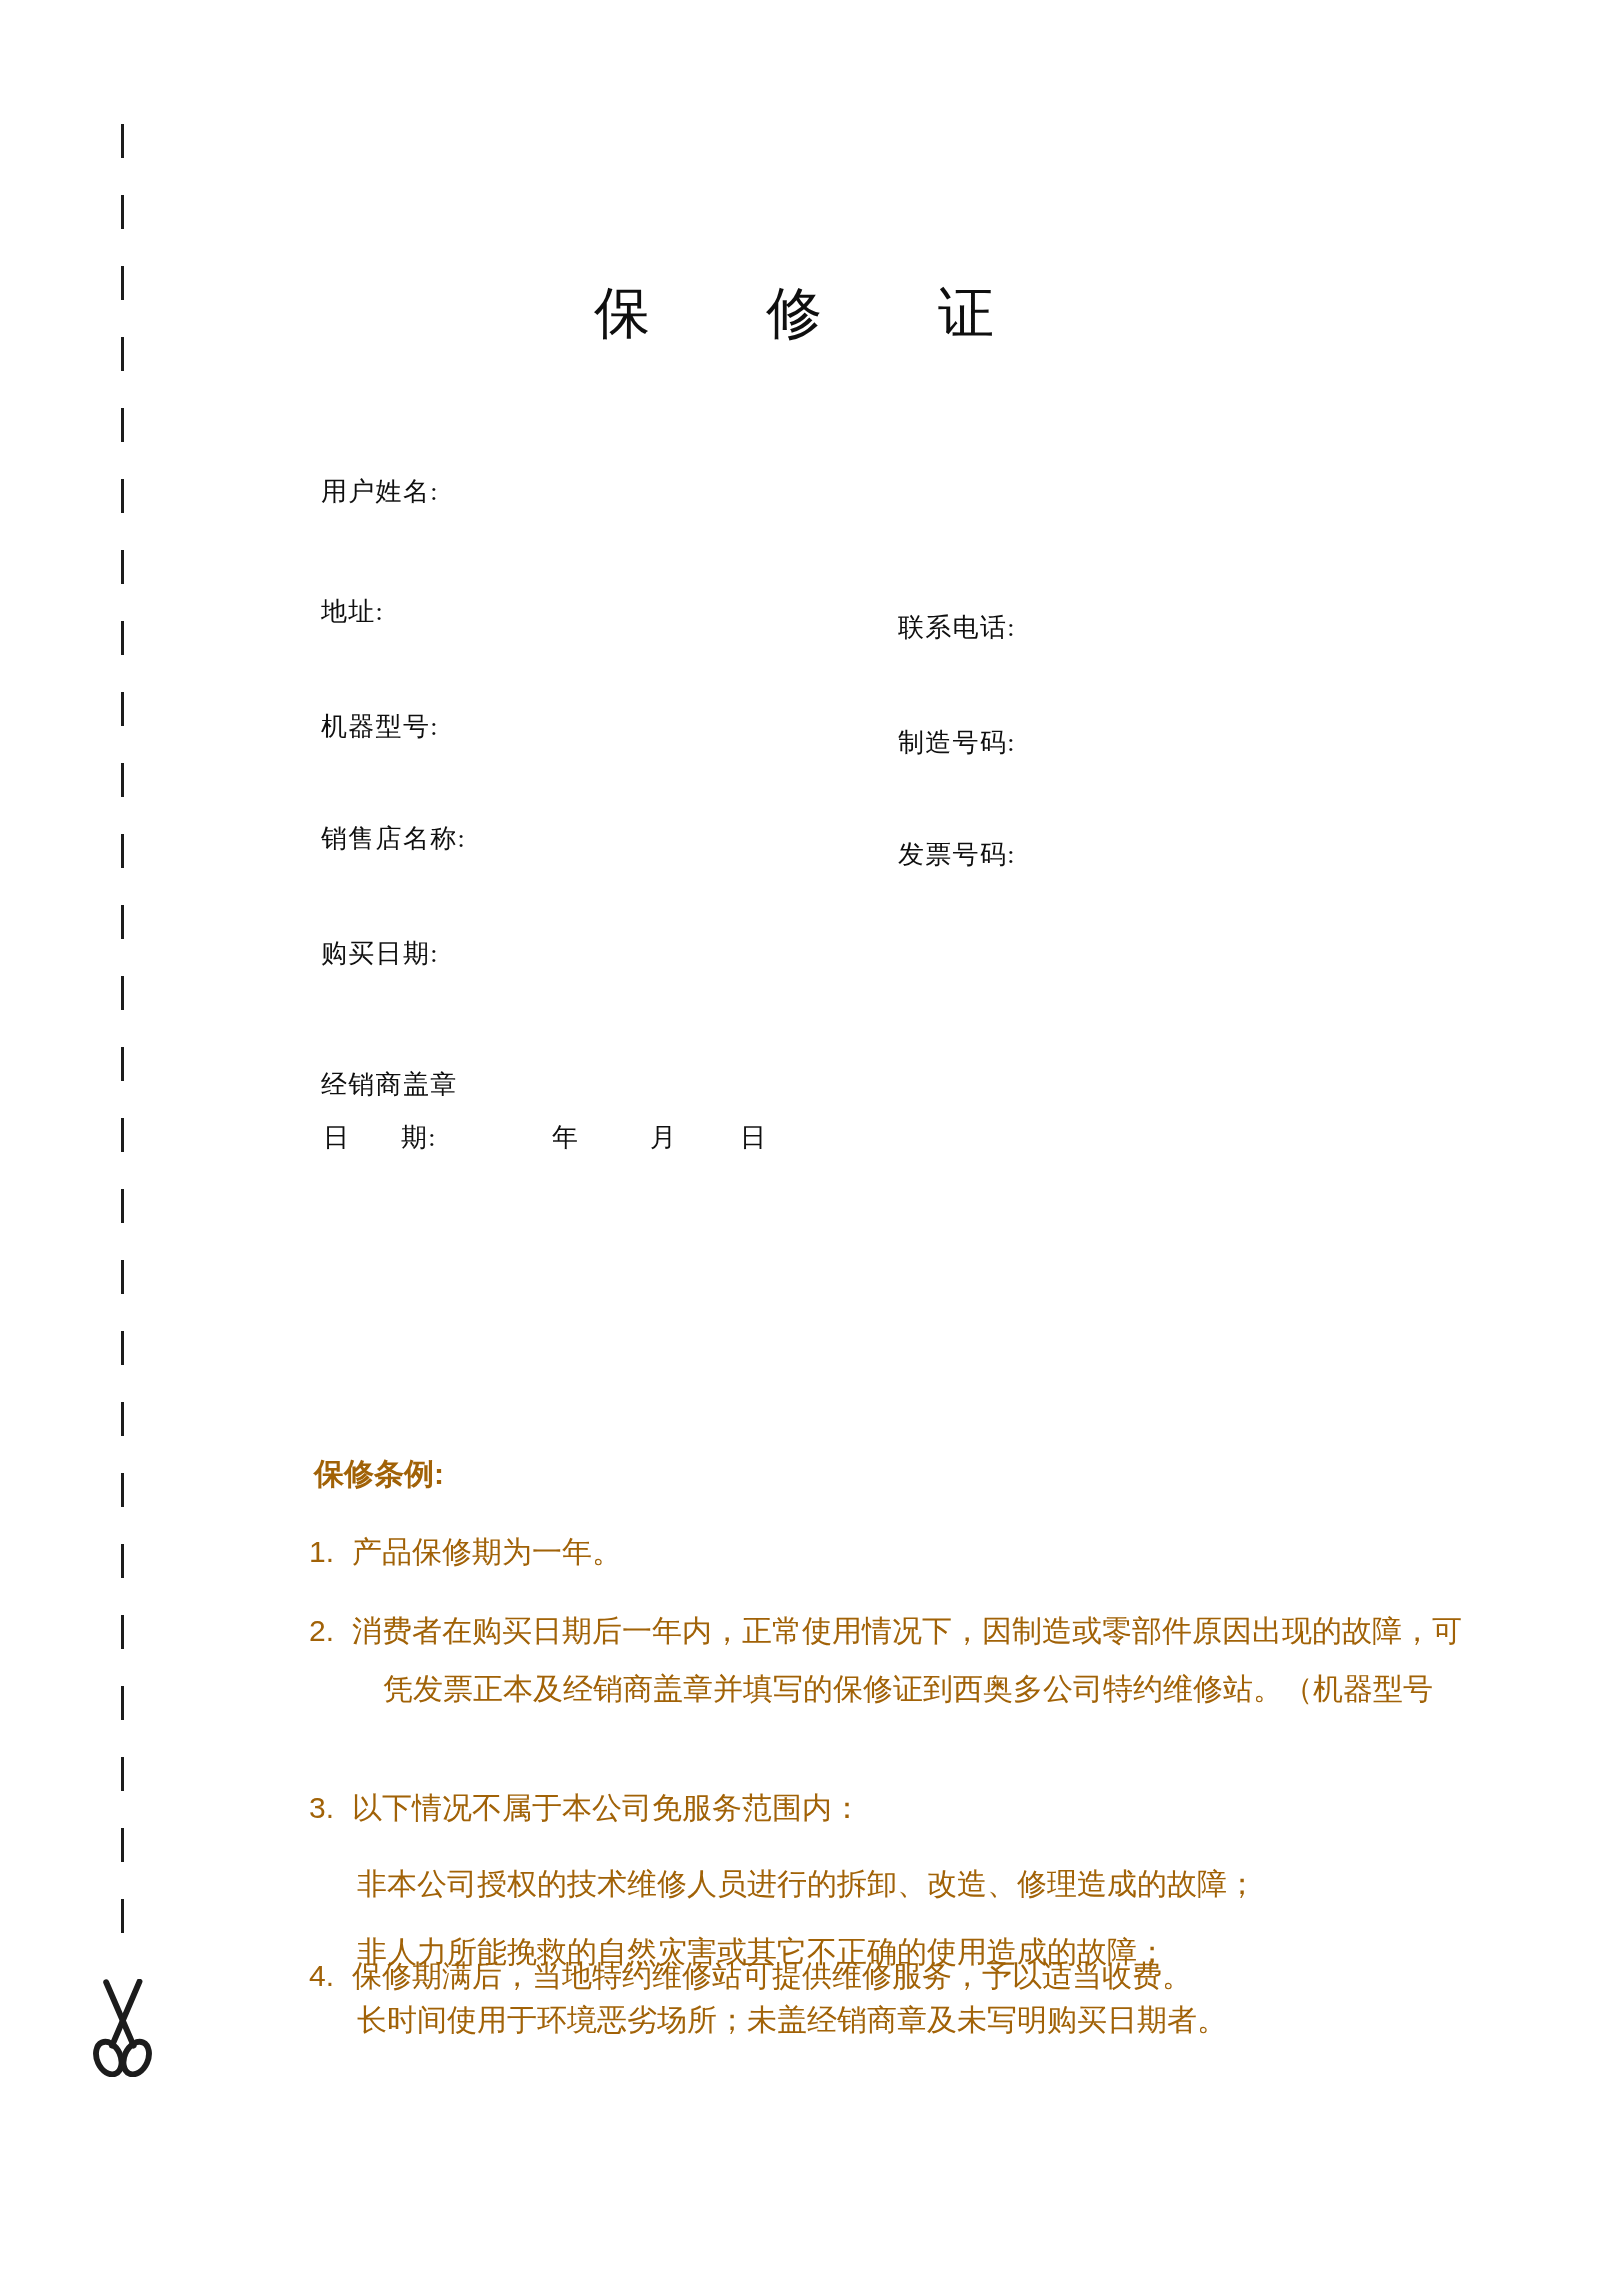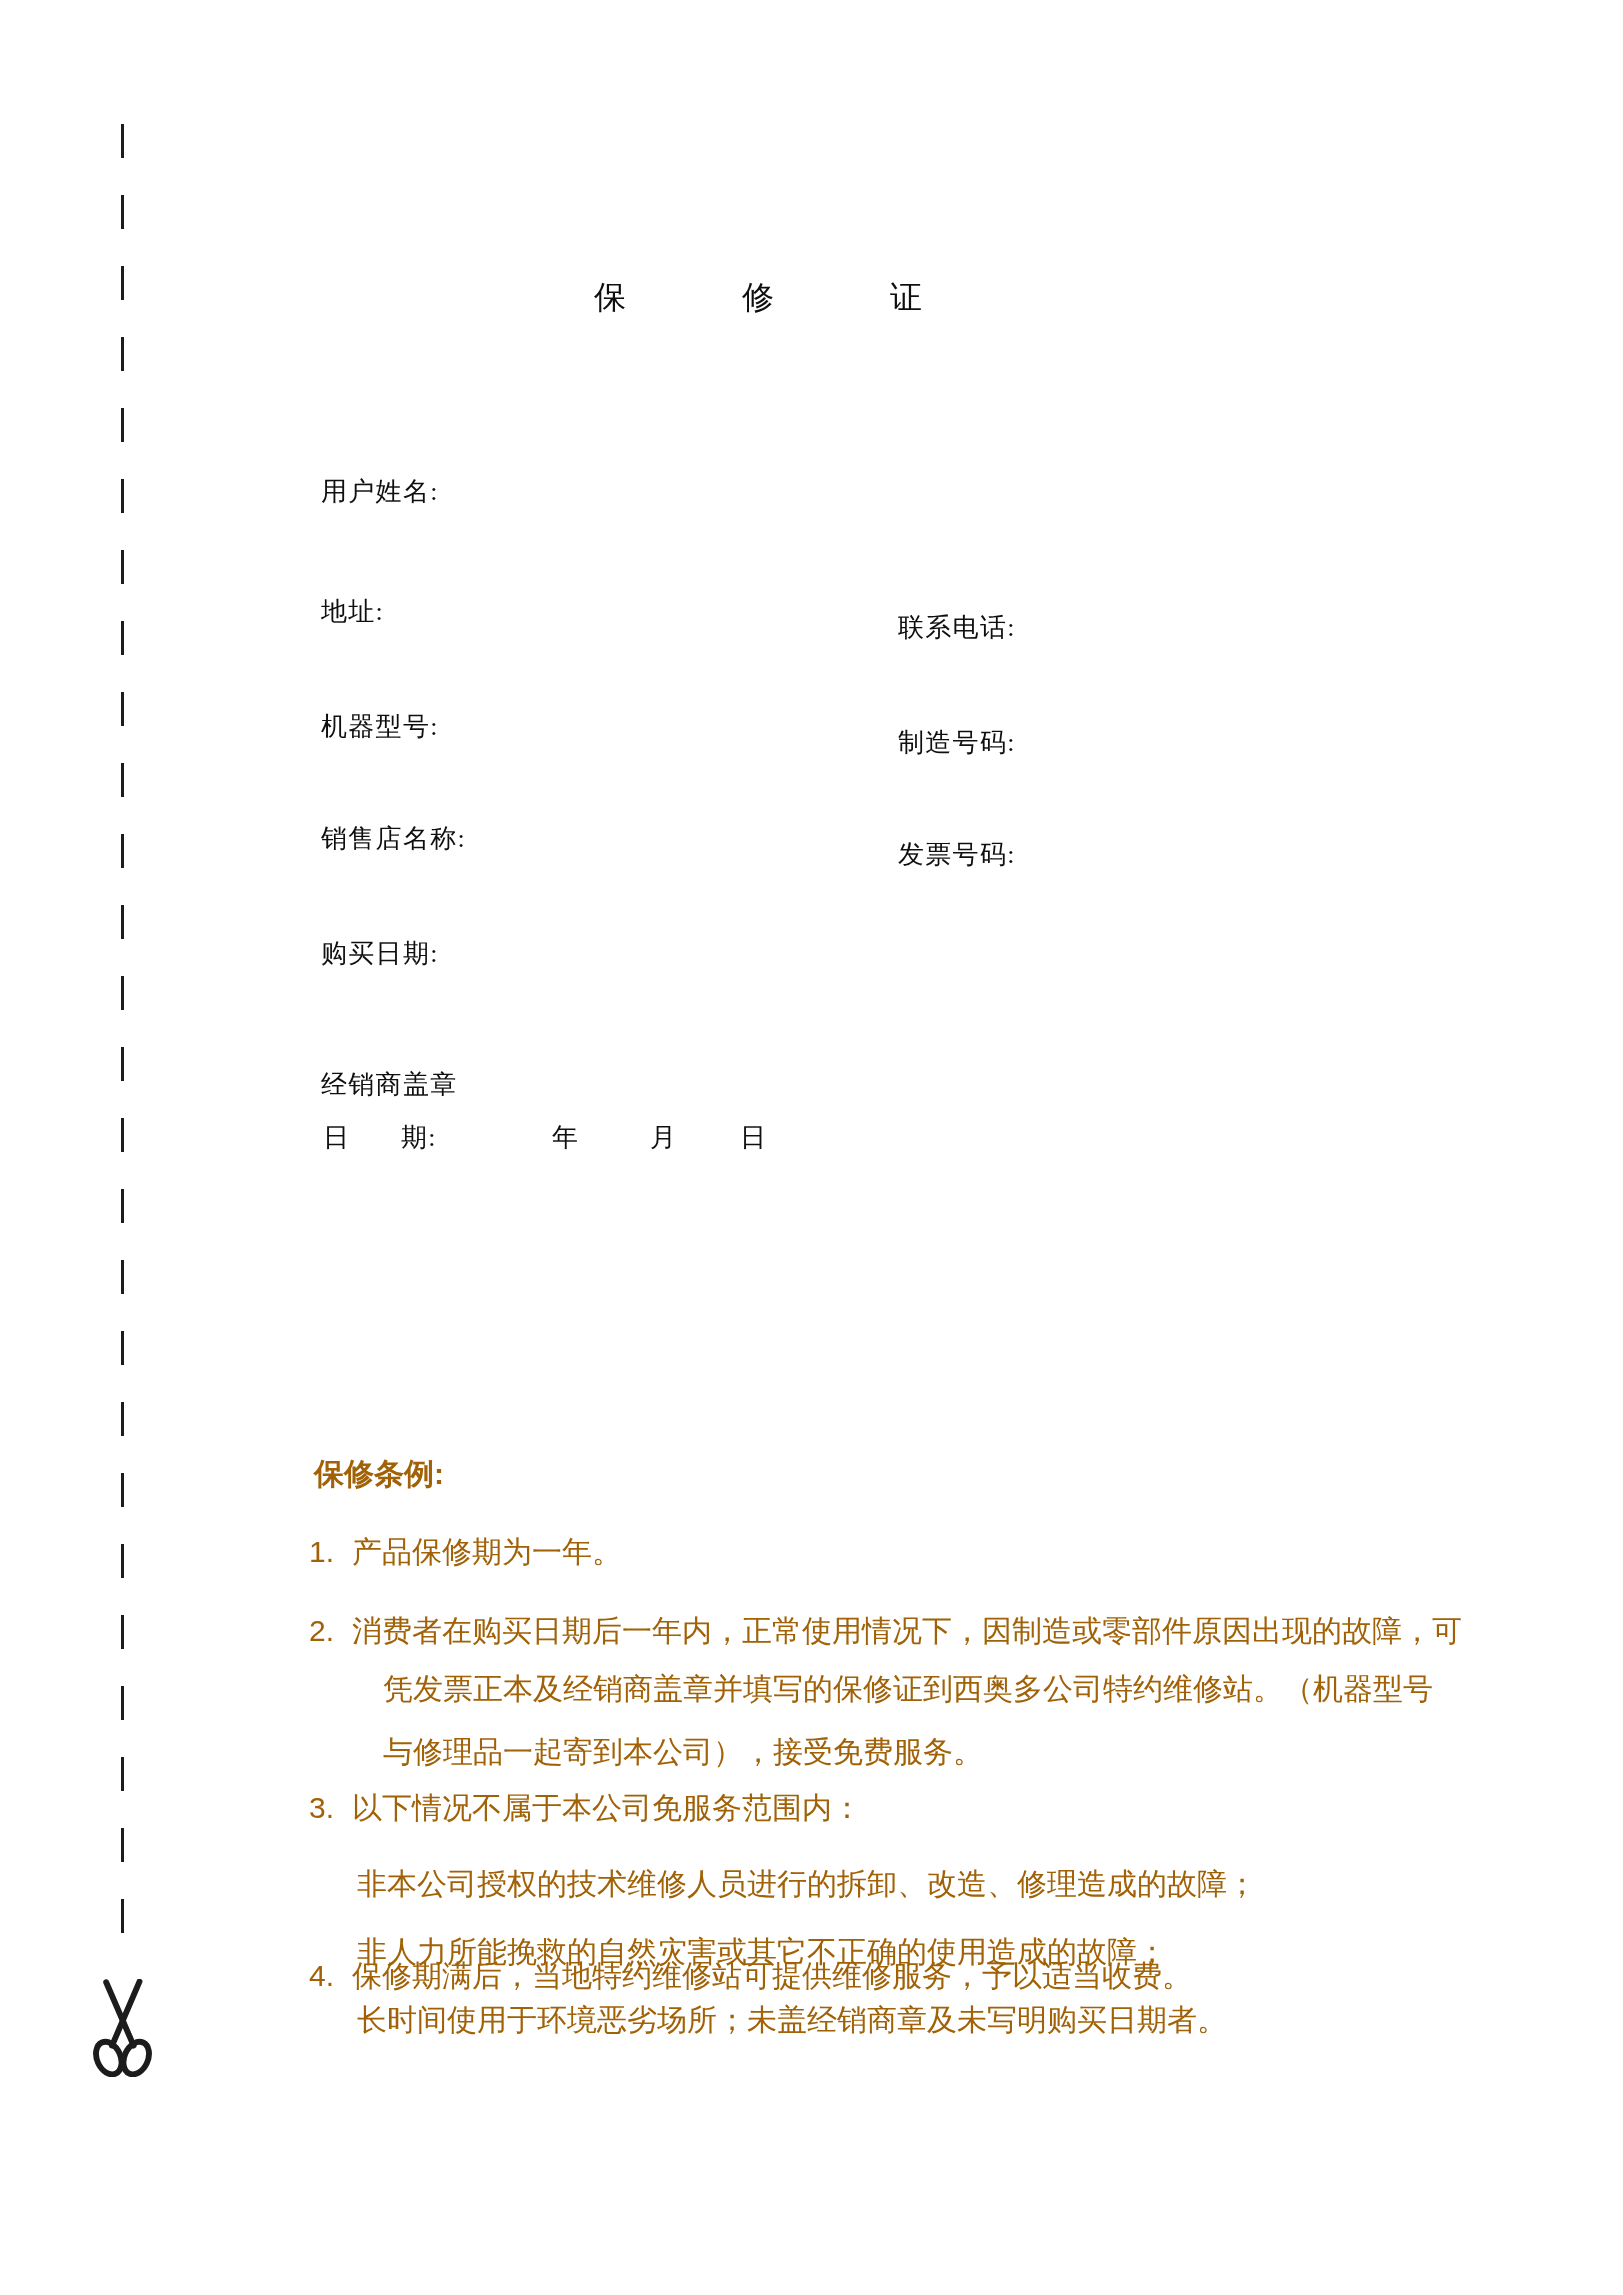--- a/index.html
+++ b/index.html
@@ -17,21 +17,21 @@
     color: #0f0f0f;
   }
   .abs {
     position: absolute;
     white-space: nowrap;
   }
   
   .doc-title {
     left: 594px;
     top: 276px;
-    font-size: 32px;
+    font-size: 56px;
     letter-spacing: 116px;
     font-weight: 400;
     color: #0f0f0f;
   }
   
   .label {
     font-size: 26px;
     letter-spacing: 1.3px;
     font-weight: 400;
     color: #0f0f0f;
@@ -114,21 +114,20 @@
   <div class="abs terms-line" style="left:309px; top:1532px">
     <span class="num">1.</span><span>产品保修期为一年。</span>
   </div>
 
   <div class="abs terms-line" style="left:309px; top:1611px">
     <span class="num">2.</span><span>消费者在购买日期后一年内，正常使用情况下，因制造或零部件原因出现的故障，可</span>
   </div>
 
   <div class="abs terms-line" style="left:383px; top:1669px">凭发票正本及经销商盖章并填写的保修证到西奥多公司特约维修站。（机器型号</div>
 
-  <div class="abs terms-line" style="left:383px; top:1732px">与修理品一起寄到本公司），接受免费服务。</div>
 
   <div class="abs terms-line" style="left:309px; top:1788px">
     <span class="num">3.</span><span>以下情况不属于本公司免服务范围内：</span>
   </div>
 
   <div class="abs terms-line" style="left:357px; top:1932px">非人力所能挽救的自然灾害或其它不正确的使用造成的故障；</div>
 
   <div class="abs terms-line" style="left:357px; top:1864px">非本公司授权的技术维修人员进行的拆卸、改造、修理造成的故障；</div>
 
   <div class="abs terms-line" style="left:357px; top:2000px">长时间使用于环境恶劣场所；未盖经销商章及未写明购买日期者。</div>

